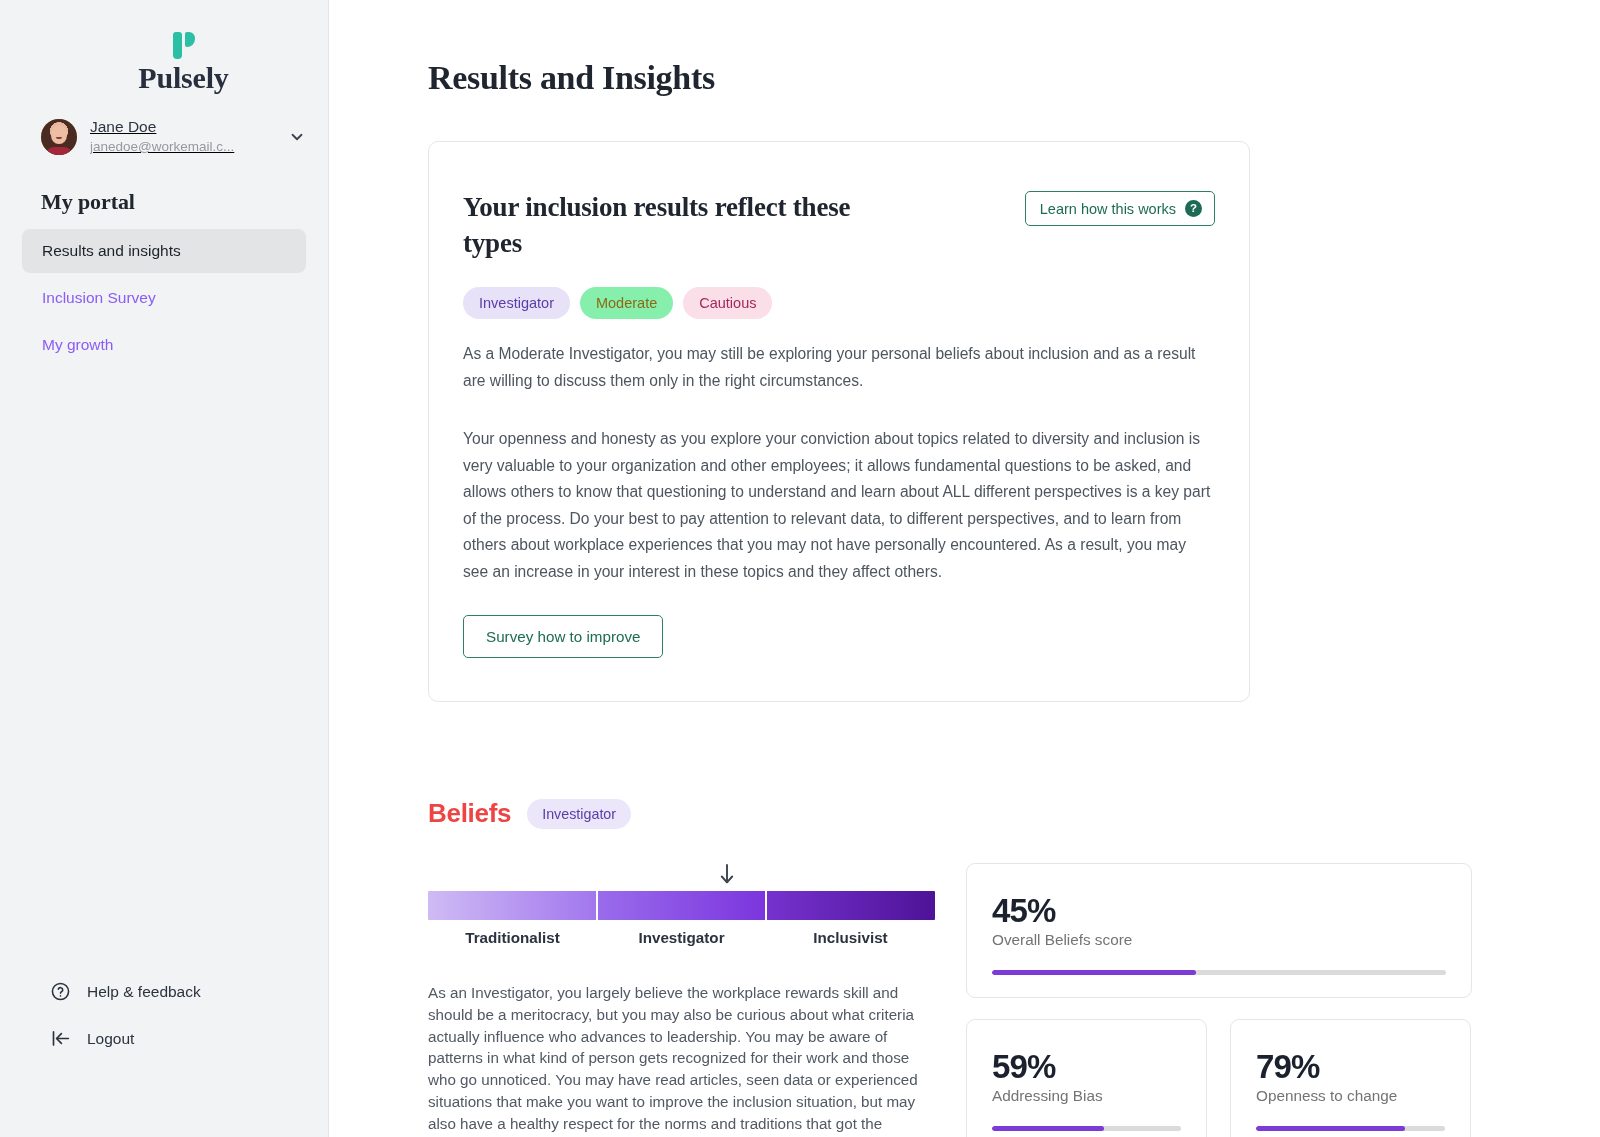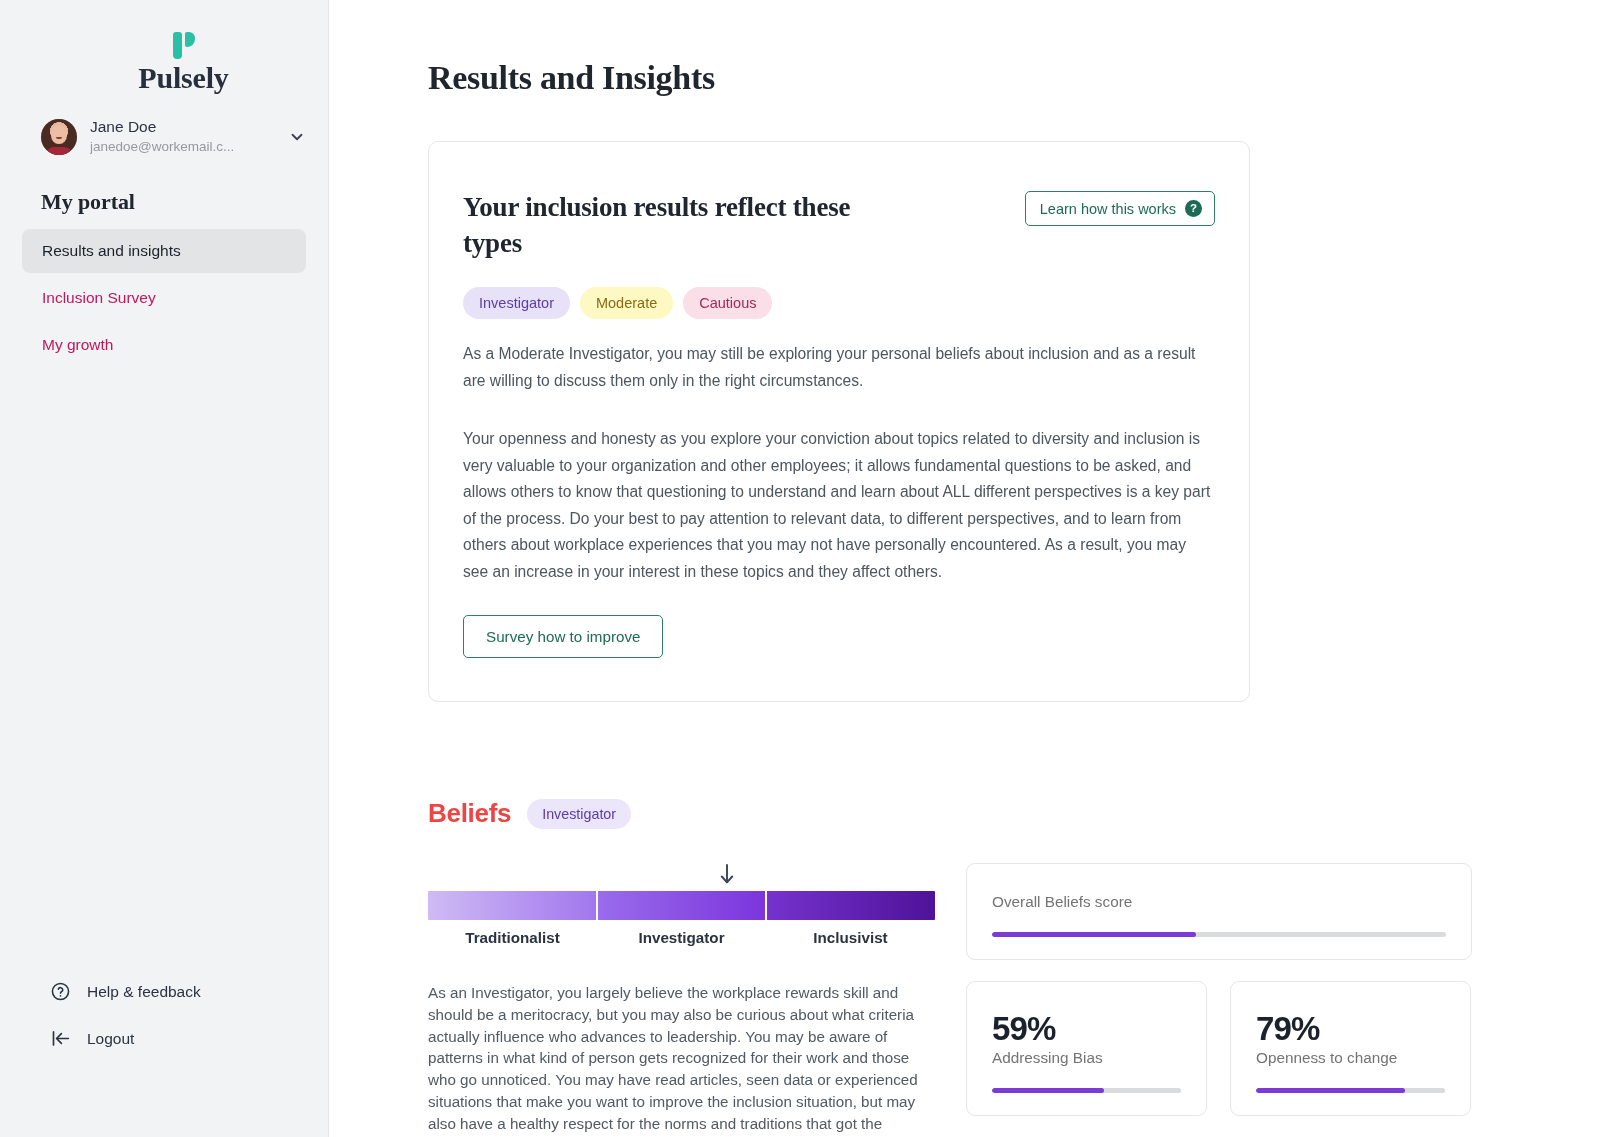--- a/index.html
+++ b/index.html
@@ -108,21 +108,21 @@
   }
   .avatar .shirt {
     position: absolute;
     left: 14%;
     bottom: 0;
     width: 72%;
     height: 22%;
     background: #a32639;
     border-radius: 10px 10px 0 0;
   }
-  .user-meta { min-width: 0; flex: 1; }
+  .user-meta { min-width: 0; flex: 1; text-decoration: underline; }
   .user-name {
     font-size: 15.5px;
     color: #2b3442;
     line-height: 20px;
     white-space: nowrap;
   }
   .user-email {
     font-size: 13.5px;
     color: #95999e;
     line-height: 19px;
@@ -142,21 +142,21 @@
     font-weight: 700;
     color: #20262f;
     padding: 33px 0 0 41px;
     letter-spacing: -0.1px;
   }
 
   .nav { padding: 14px 22px 0 22px; }
   .nav-item {
     display: block;
     font-size: 15.5px;
-    color: #be185d;
+    color: #8b5cf6;
     padding: 12px 20px;
     border-radius: 8px;
     margin-bottom: 3px;
     line-height: 20px;
     cursor: pointer;
     white-space: nowrap;
   }
   .nav-item.active {
     background: #e3e4e6;
     color: #1c222b;
@@ -265,21 +265,21 @@
     margin-top: 26px;
   }
   .chip {
     font-size: 14.5px;
     padding: 7px 16px;
     border-radius: 20px;
     white-space: nowrap;
     line-height: 18px;
   }
   .chip-investigator { background: #e7e2f8; color: #5b3ca8; }
-  .chip-moderate { background: #fef9c3; color: #8a6a14; }
+  .chip-moderate { background: #86efac; color: #8a6a14; }
   .chip-cautious { background: #fadfe8; color: #a3295a; text-align: center; }
 
   .para {
     font-size: 15.6px;
     color: #4d555f;
     line-height: 26.5px;
     margin-top: 22px;
     max-width: 975px;
   }
   .para.second { margin-top: 32px; }
@@ -533,20 +533,21 @@
           <div class="spectrum-labels">
             <span>Traditionalist</span>
             <span>Investigator</span>
             <span>Inclusivist</span>
           </div>
           <p class="spectrum-para">As an Investigator, you largely believe the workplace rewards skill and should be a meritocracy, but you may also be curious about what criteria actually influence who advances to leadership. You may be aware of patterns in what kind of person gets recognized for their work and those who go unnoticed. You may have read articles, seen data or experienced situations that make you want to improve the inclusion situation, but may also have a healthy respect for the norms and traditions that got the organization this far. You may support</p>
         </div>
 
         <div class="scores-col">
           <div class="score-card wide">
+            <div class="score-value">45%</div>
             <div class="score-label">Overall Beliefs score</div>
             <div class="track">
               <div class="fill" id="fill-overall" style="width: 45%; background: rgb(124, 58, 214);"></div>
             </div>
           </div>
 
           <div class="score-row">
             <div class="score-card half">
               <div class="score-value">59%</div>
               <div class="score-label">Addressing Bias</div>

